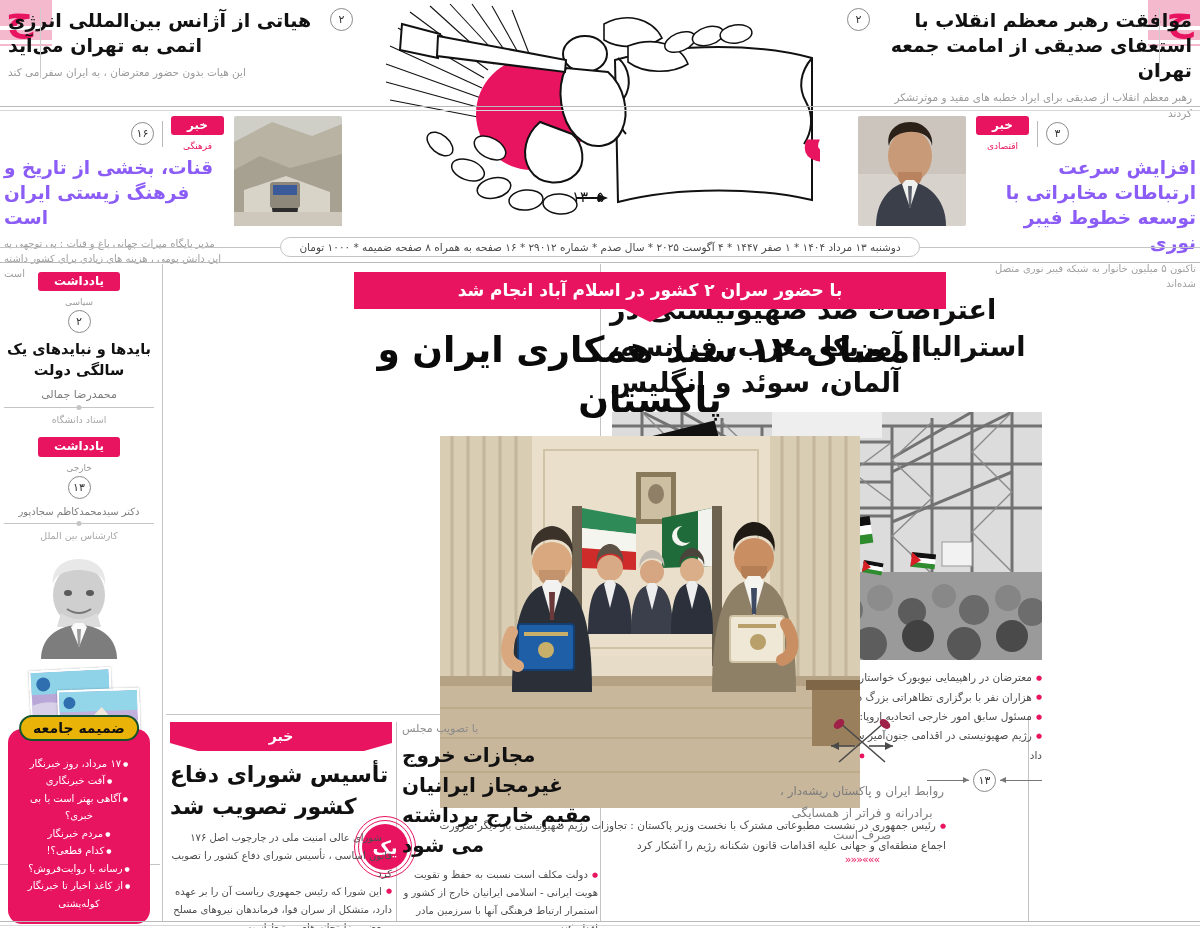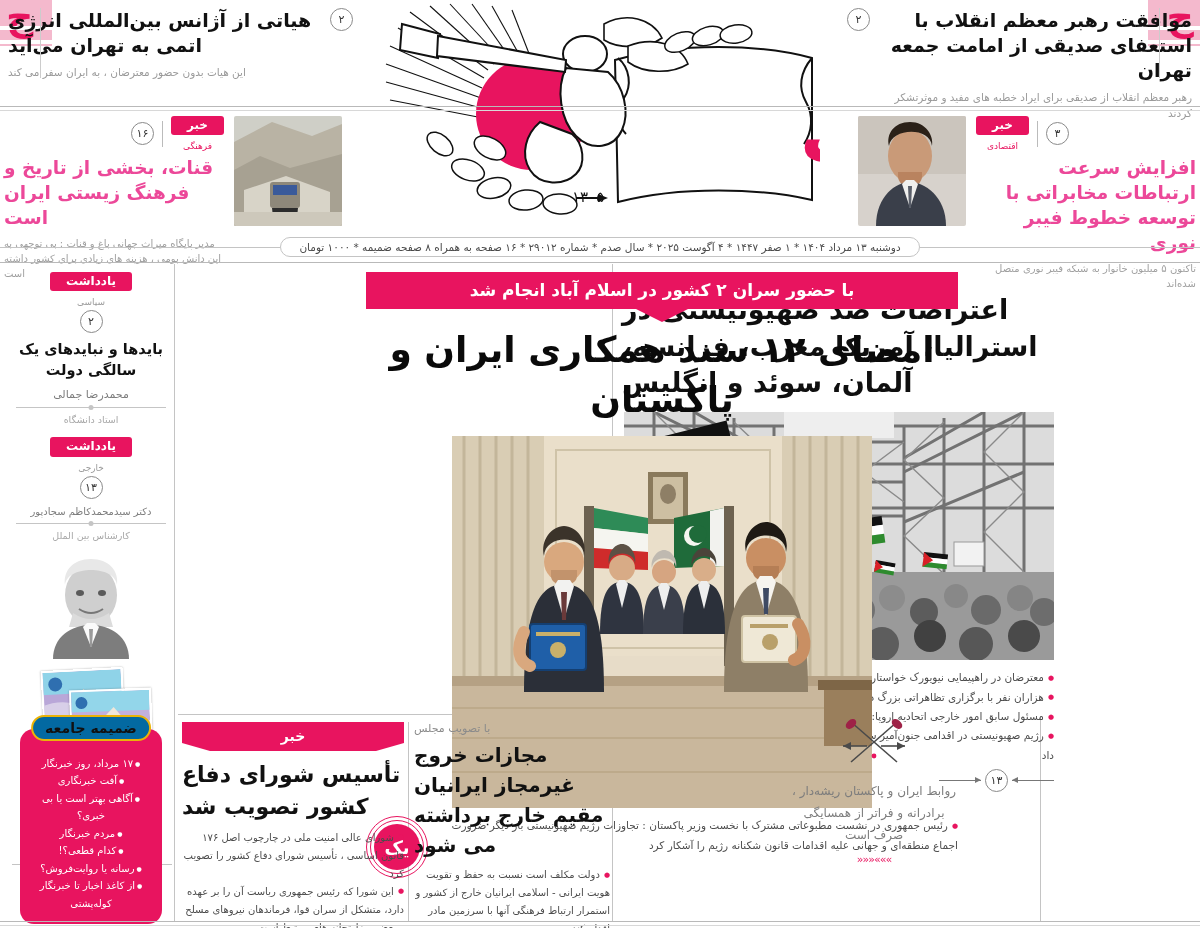--- a/index.html
+++ b/index.html
@@ -84,33 +84,33 @@
   .feat.left  .feat-text { text-align: left; }
   .feat.right .feat-text { text-align: right; }
 
   .feat-meta { display:flex; align-items:center; gap:8px; margin-bottom:5px; }
   .feat.left  .feat-meta { justify-content: flex-end; flex-direction: row-reverse; }
   .feat.right .feat-meta { justify-content: flex-end; flex-direction: row; }
 
   .feat-badge-wrap { display:flex; flex-direction:column; align-items:center; }
   .feat-sep { width:1px; height:26px; background:#bbb; }
 
-  .feat-head { font-size: 18.5px; font-weight:bold; color:#ec4899; line-height:1.35; }
+  .feat-head { font-size: 18.5px; font-weight:bold; color:#8b5cf6; line-height:1.35; }
   .feat-deck { font-size:10px; color:#a0a0a0; margin-top:5px; line-height:1.5; }
 
   
   .datebar { position:absolute; top: 234px; left:0; width:1200px; height:26px; display:flex; align-items:center; }
   .datebar .line { flex:1; height:1px; background:#c4c4c4; }
   .datebar .pill {
     border:1px solid #c4c4c4; border-radius: 14px; padding: 3px 18px;
     font-size: 10.5px; color:#4a4a4a; white-space:nowrap; background:#fff;
   }
 
   
-  .main { position:absolute; top: 264px; left:12px; width:950px; height: 664px; }
+  .main { position:absolute; top: 264px; left:0; width:950px; height: 664px; }
   .sidebar { position:absolute; left: 4px; top: 8px; width: 150px; }
 
   
   .note-badge-row { display:flex; flex-direction:column; align-items:center; }
   .note { text-align:center; padding-bottom: 6px; }
   .note-title { font-size: 14.5px; font-weight:bold; color:#111; line-height:1.45; margin-top:6px; }
   .note-author { font-size: 11px; color:#7c7c7c; margin-top: 7px; }
   .note-role { font-size: 9.5px; color:#a8a8a8; margin-top: 4px; }
   .note-rule { height:1px; background:#c5c5c5; margin: 6px 0; position:relative; }
   .note-rule::after{
@@ -128,21 +128,21 @@
     box-shadow: 0 0 2px rgba(0,0,0,.35); overflow:hidden;
   }
   .supp-card.c1 { left: 22px; top: 2px; transform: rotate(-3deg); }
   .supp-card.c2 { left: 50px; top: 22px; transform: rotate(-2deg); }
   .supp-body {
     background:#e8145f; border-radius: 14px; padding: 26px 8px 12px; margin-top:-16px;
     position:relative;
   }
   .supp-tag {
     position:absolute; top: -14px; left:50%; transform: translateX(-50%);
-    background:#0369a1; border:2px solid #eab308; border-radius: 16px;
+    background:#eab308; border:2px solid #14532d; border-radius: 16px;
     padding: 3px 12px; font-size: 14px; font-weight:bold; color:#111; white-space:nowrap;
     letter-spacing: 2px;
   }
   .supp-list { font-size: 10px; color:#fff; line-height:1.75; text-align:center; }
   .supp-list div::before { content:"● "; font-size:6px; vertical-align: middle; }
 
   
   .divider-v { position:absolute; width:1px; background:#c4c4c4; }
 
   

